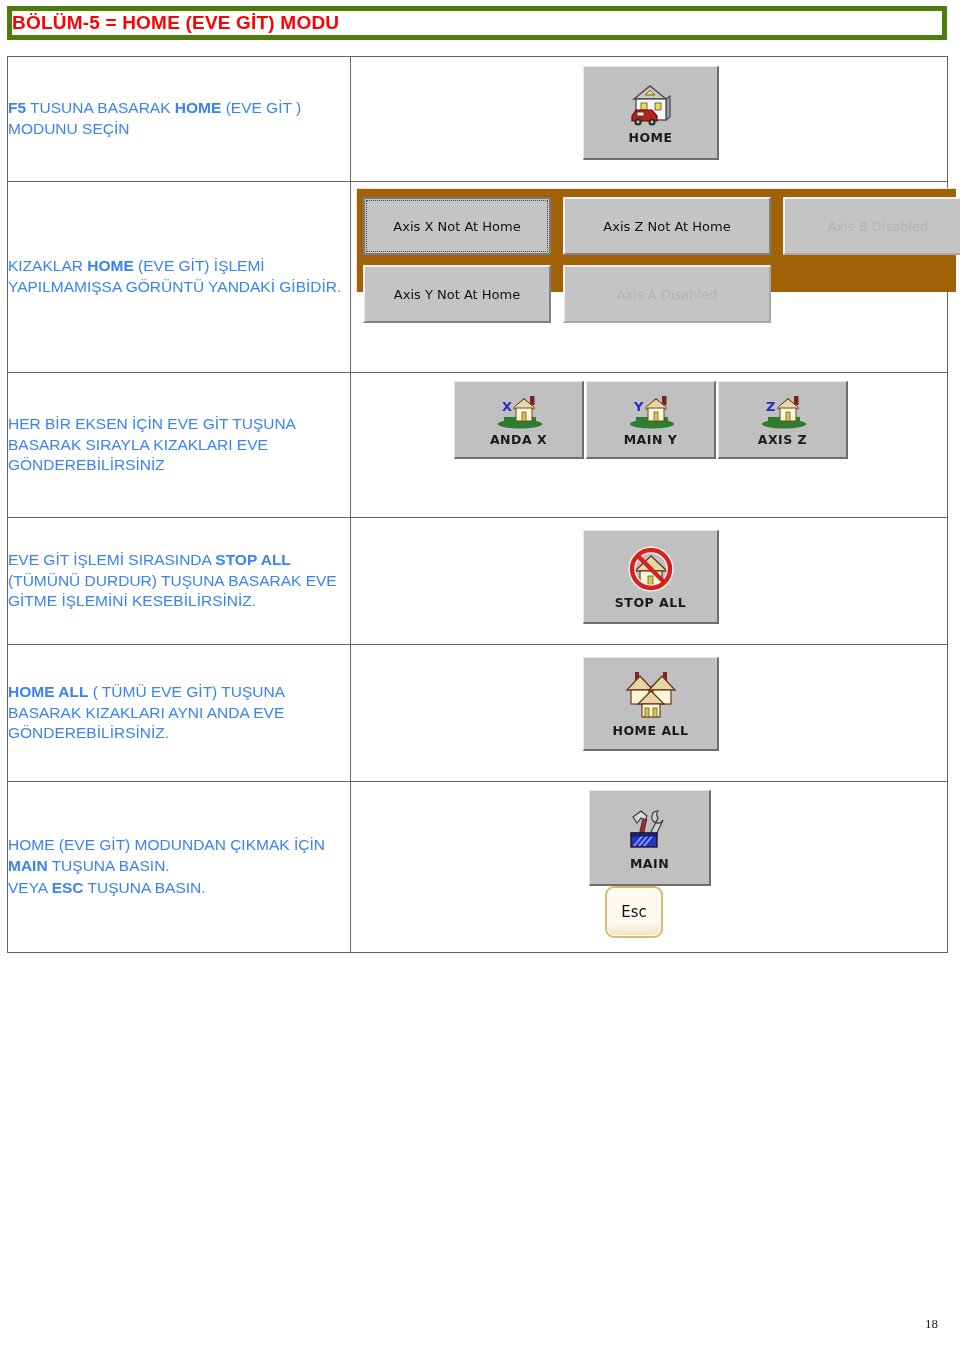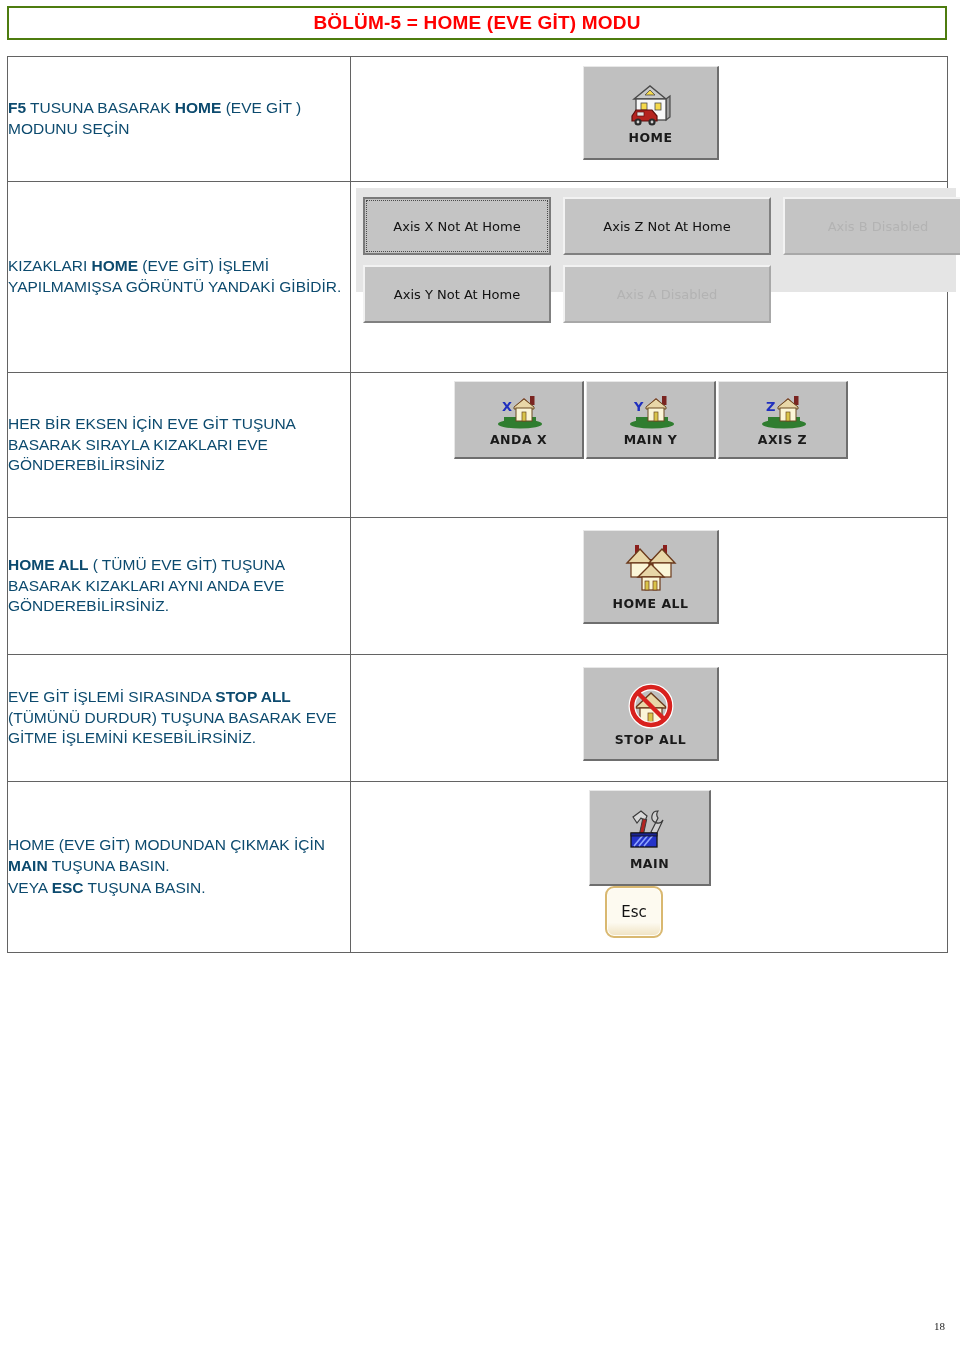--- a/index.html
+++ b/index.html
@@ -16,25 +16,24 @@
     overflow: hidden;
   }
 
   
   #title-banner {
     position: absolute;
     left: 7px;
     top: 6px;
     width: 940px;
     height: 34px;
-    border: 2px solid #4d7c0f;
+    border: 5px solid #4d7c0f;
     box-sizing: border-box;
     display: flex;
     align-items: center;
-    justify-content: center;
     background: #fff;
   }
   #title-banner .title-text {
     color: #ff0000;
     font-weight: bold;
     font-size: 19px;
     letter-spacing: 0.2px;
     white-space: nowrap;
   }
 
@@ -57,21 +56,21 @@
     width: 342px;
     padding: 10px 8px 10px 12px;
   }
   td.visual-cell {
     width: 596px;
     position: relative;
   }
   .cell-text {
     font-size: 15.5px;
     line-height: 1.33;
-    color: #0c4a6e;
+    color: #3b82f6;
   }
   .cell-text b { font-weight: bold; }
   .cell-text .para2 { display: block; margin-top: 2px; }
 
   
   .win-btn {
     background: #c0c0c0;
     border-top: 1px solid #e8e8e8;
     border-left: 1px solid #e8e8e8;
     border-right: 2px solid #6e6e6e;
@@ -100,21 +99,21 @@
     height: 94px;
   }
 
   
   .axis-panel {
     position: absolute;
     left: 5px;
     top: 6px;
     width: 600px;
     height: 104px;
-    background: #e5e5e5;
+    background: #a16207;
     border-top: 1px solid #e6e6e6;
     border-left: 1px solid #e6e6e6;
     box-sizing: border-box;
     padding: 8px 6px;
   }
   .axis-grid {
     display: grid;
     grid-template-columns: 188px 208px 190px;
     grid-template-rows: 58px 58px;
     column-gap: 12px;
@@ -204,24 +203,24 @@
     color: #111;
     box-sizing: border-box;
   }
 
   
   .icon-svg { display: block; }
 
   
   #page-number {
     position: absolute;
-    right: 15px;
+    right: 22px;
     bottom: 18px;
     font-family: "Liberation Serif", serif;
-    font-size: 11px;
+    font-size: 13px;
     color: #222;
   }
 </style>
 </head>
 <body>
 
 <div id="title-banner">
   <span class="title-text">BÖLÜM-5 = HOME (EVE GİT) MODU</span>
 </div>
 
@@ -258,21 +257,21 @@
             </svg>
           </span>
           <span class="btn-label">HOME</span>
         </div>
       </td>
     </tr>
 
     <tr>
       <td class="text-cell" style="height:190px;">
         <div class="cell-text">
-          <span>KIZAKLARI </span><b>HOME</b><span> (EVE GİT) İŞLEMİ YAPILMAMIŞSA GÖRÜNTÜ YANDAKİ GİBİDİR.</span>
+          <span>KIZAKLAR </span><b>HOME</b><span> (EVE GİT) İŞLEMİ YAPILMAMIŞSA GÖRÜNTÜ YANDAKİ GİBİDİR.</span>
         </div>
       </td>
       <td class="visual-cell">
         <div class="axis-panel">
           <div class="axis-grid">
             <div class="axis-box focused">
               <span>Axis X Not At Home</span>
             </div>
             <div class="axis-box">
               <span>Axis Z Not At Home</span>
@@ -347,51 +346,20 @@
               </svg>
             </span>
             <span class="btn-label">AXIS Z</span>
           </div>
 
         </div>
       </td>
     </tr>
 
     <tr>
-      <td class="text-cell" style="height:136px;">
-        <div class="cell-text">
-          <b>HOME ALL</b><span> ( TÜMÜ EVE GİT) TUŞUNA BASARAK KIZAKLARI AYNI ANDA EVE GÖNDEREBİLİRSİNİZ.</span>
-        </div>
-      </td>
-      <td class="visual-cell">
-        <div class="win-btn btn-home-all">
-          <span>
-            <svg class="icon-svg" width="56" height="50" viewBox="0 0 56 50">
-              <rect x="12" y="2" width="4" height="12" fill="#8b1f1c"></rect>
-              <rect x="40" y="2" width="4" height="12" fill="#8b1f1c"></rect>
-              <rect x="26" y="16" width="4" height="12" fill="#8b1f1c"></rect>
-
-              <polygon points="4,20 17,6 30,20" fill="#e8d7a8" stroke="#6b3a1c" stroke-width="1.4"></polygon>
-              <rect x="8" y="20" width="18" height="14" fill="#fbf6d8" stroke="#6b3a1c" stroke-width="1.2"></rect>
-
-              <polygon points="26,20 39,6 52,20" fill="#e8d7a8" stroke="#6b3a1c" stroke-width="1.4"></polygon>
-              <rect x="30" y="20" width="18" height="14" fill="#fbf6d8" stroke="#6b3a1c" stroke-width="1.2"></rect>
-
-              <polygon points="15,34 28,21 41,34" fill="#e8d7a8" stroke="#6b3a1c" stroke-width="1.4"></polygon>
-              <rect x="19" y="34" width="18" height="13" fill="#fbf6d8" stroke="#6b3a1c" stroke-width="1.2"></rect>
-              <rect x="22" y="38" width="4" height="9" fill="#d9c44a" stroke="#6b3a1c" stroke-width="0.7"></rect>
-              <rect x="30" y="38" width="4" height="9" fill="#d9c44a" stroke="#6b3a1c" stroke-width="0.7"></rect>
-            </svg>
-          </span>
-          <span class="btn-label">HOME ALL</span>
-        </div>
-      </td>
-    </tr>
-
-    <tr>
       <td class="text-cell" style="height:126px;">
         <div class="cell-text">
           <span>EVE GİT İŞLEMİ SIRASINDA  </span><b>STOP ALL</b><span> (TÜMÜNÜ DURDUR) TUŞUNA BASARAK EVE GİTME İŞLEMİNİ KESEBİLİRSİNİZ.</span>
         </div>
       </td>
       <td class="visual-cell">
         <div class="win-btn btn-stop-all">
           <span>
             <svg class="icon-svg" width="52" height="48" viewBox="0 0 52 48">
               <polygon points="10,27 26,12 42,27" fill="#e8d7a8" stroke="#6b3a1c" stroke-width="1.4"></polygon>
@@ -401,20 +369,51 @@
               <circle cx="26" cy="25" r="19" fill="none" stroke="#d8211e" stroke-width="4.5"></circle>
               <line x1="13" y1="12" x2="39" y2="38" stroke="#d8211e" stroke-width="4.5"></line>
             </svg>
           </span>
           <span class="btn-label">STOP ALL</span>
         </div>
       </td>
     </tr>
 
     <tr>
+      <td class="text-cell" style="height:136px;">
+        <div class="cell-text">
+          <b>HOME ALL</b><span> ( TÜMÜ EVE GİT) TUŞUNA BASARAK KIZAKLARI AYNI ANDA EVE GÖNDEREBİLİRSİNİZ.</span>
+        </div>
+      </td>
+      <td class="visual-cell">
+        <div class="win-btn btn-home-all">
+          <span>
+            <svg class="icon-svg" width="56" height="50" viewBox="0 0 56 50">
+              <rect x="12" y="2" width="4" height="12" fill="#8b1f1c"></rect>
+              <rect x="40" y="2" width="4" height="12" fill="#8b1f1c"></rect>
+              <rect x="26" y="16" width="4" height="12" fill="#8b1f1c"></rect>
+
+              <polygon points="4,20 17,6 30,20" fill="#e8d7a8" stroke="#6b3a1c" stroke-width="1.4"></polygon>
+              <rect x="8" y="20" width="18" height="14" fill="#fbf6d8" stroke="#6b3a1c" stroke-width="1.2"></rect>
+
+              <polygon points="26,20 39,6 52,20" fill="#e8d7a8" stroke="#6b3a1c" stroke-width="1.4"></polygon>
+              <rect x="30" y="20" width="18" height="14" fill="#fbf6d8" stroke="#6b3a1c" stroke-width="1.2"></rect>
+
+              <polygon points="15,34 28,21 41,34" fill="#e8d7a8" stroke="#6b3a1c" stroke-width="1.4"></polygon>
+              <rect x="19" y="34" width="18" height="13" fill="#fbf6d8" stroke="#6b3a1c" stroke-width="1.2"></rect>
+              <rect x="22" y="38" width="4" height="9" fill="#d9c44a" stroke="#6b3a1c" stroke-width="0.7"></rect>
+              <rect x="30" y="38" width="4" height="9" fill="#d9c44a" stroke="#6b3a1c" stroke-width="0.7"></rect>
+            </svg>
+          </span>
+          <span class="btn-label">HOME ALL</span>
+        </div>
+      </td>
+    </tr>
+
+    <tr>
       <td class="text-cell" style="height:170px;">
         <div class="cell-text">
           <span>HOME (EVE GİT) MODUNDAN ÇIKMAK İÇİN  </span><b>MAIN</b><span> TUŞUNA BASIN.</span>
           <span class="para2"><span>VEYA  </span><b>ESC</b><span>  TUŞUNA BASIN.</span></span>
         </div>
       </td>
       <td class="visual-cell">
         <div class="win-btn btn-main">
           <span>
             <svg class="icon-svg" width="50" height="48" viewBox="0 0 50 48">

